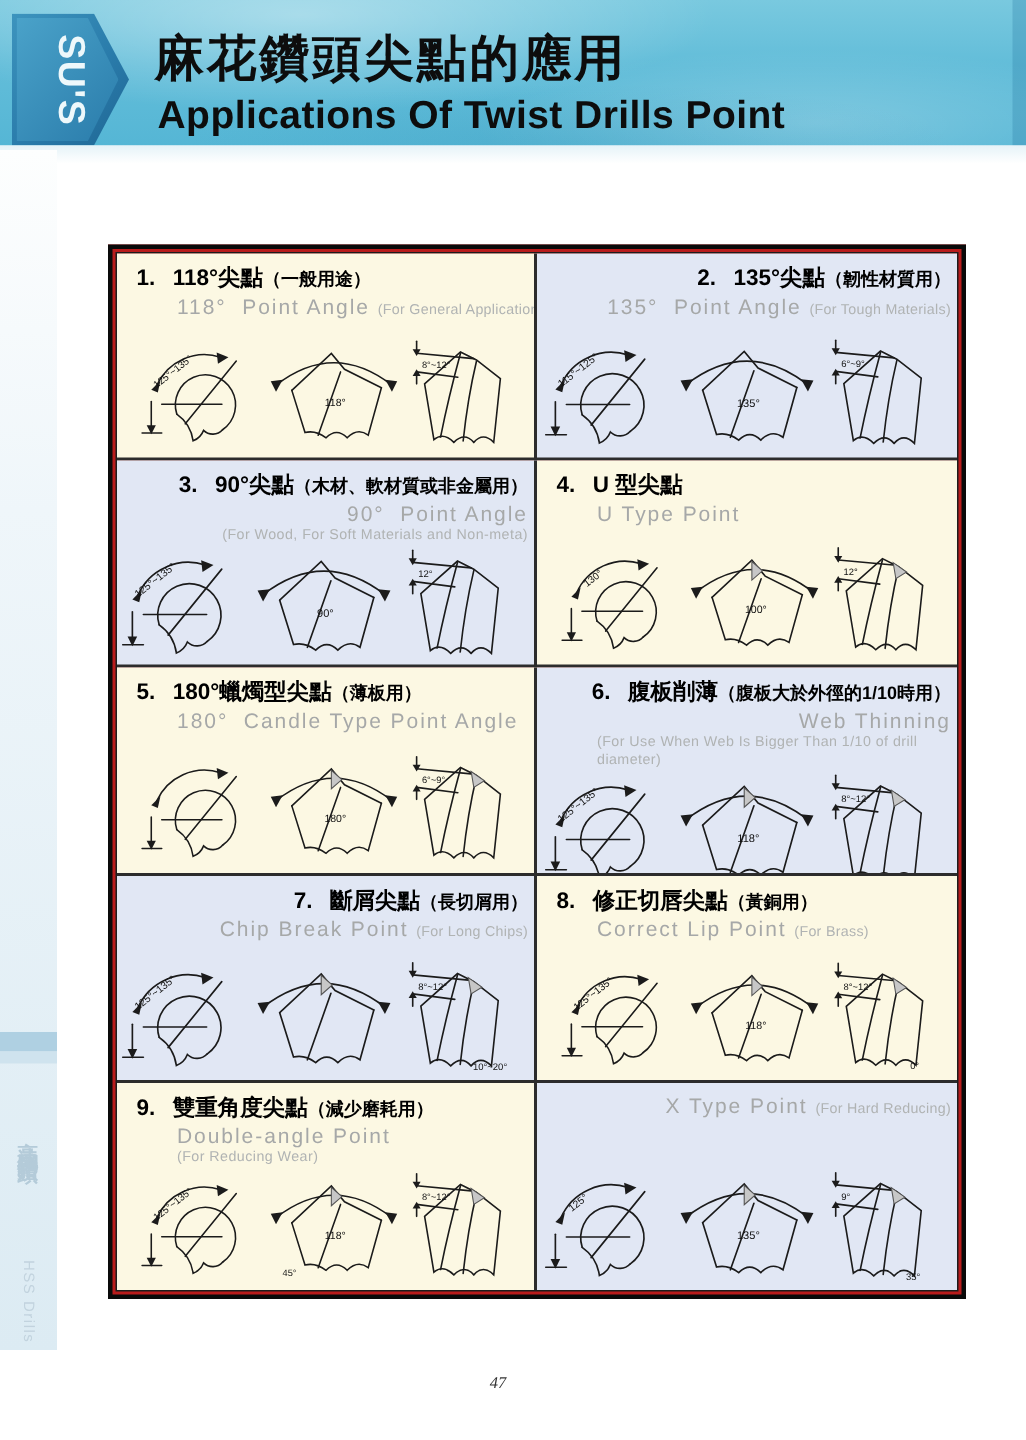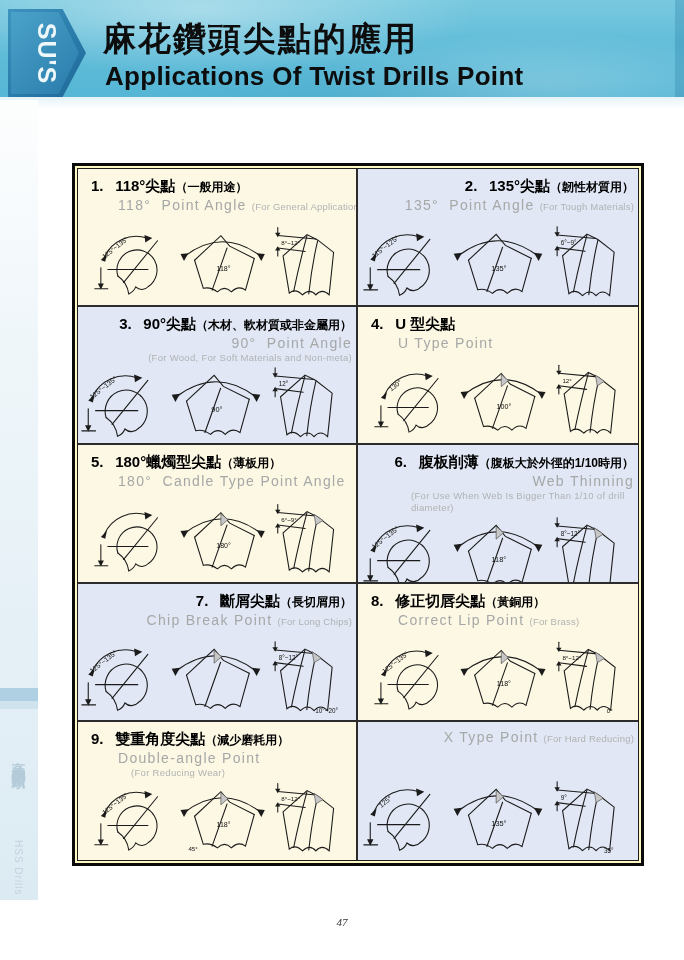--- a/index.html
+++ b/index.html
@@ -39,43 +39,43 @@
               background:linear-gradient(180deg,#fdfefe 0%,#eff6fa 30%,#dcebf3 100%);}
   .band-a{position:absolute;left:0;top:688px;width:38px;height:13px;background:#afd0e2;}
   .band-b{position:absolute;left:0;top:701px;width:38px;height:8px;background:#cfe3ee;}
   .side-zh{position:absolute;left:10px;top:750px;writing-mode:vertical-rl;font-size:14px;
            font-weight:bold;color:#b4cbd9;letter-spacing:4px;}
   .side-en{position:absolute;left:13px;top:840px;writing-mode:vertical-rl;font-size:10px;
            color:#c2d3de;letter-spacing:1px;}
 
   
   .frame{position:absolute;left:72px;top:163px;width:572px;height:703px;box-sizing:border-box;
-         border:3px solid #0a0a0a;background:#fef9c3;padding:2px;}
+         border:3px solid #0a0a0a;background:#b91c1c;padding:2px;}
   .frame-inner{box-sizing:border-box;border:1px solid #1d1d1d;width:100%;height:100%;
                display:grid;grid-template-columns:1fr 1fr;grid-template-rows:repeat(5,1fr);}
   .cell{position:relative;box-sizing:border-box;padding:7px 4px 4px 13px;overflow:hidden;
         display:flex;flex-direction:column;}
   .cell.bdr{border-right:2px solid #2c2c2c;}
   .cell.bdb{border-bottom:2px solid #2c2c2c;}
   .cell.cream{background:#fcf8e3;}
   .cell.blue{background:#e1e7f4;align-items:flex-end;}
 
   .cell-title{font-size:15px;font-weight:bold;color:#000;white-space:nowrap;line-height:19px;}
   .cell-title .num{display:inline-block;min-width:20px;}
   .cell-title .paren{font-size:12px;}
   .cell-en{margin-left:27px;font-size:14px;color:#a6a8a8;letter-spacing:1.3px;
            white-space:pre;line-height:17px;}
   .cell-en .note{font-size:9.5px;letter-spacing:0.2px;color:#b0b3b3;}
-  .cell-en2{margin-left:40px;font-size:9.5px;color:#b0b3b3;letter-spacing:0.3px;line-height:12px;}
+  .cell-en2{margin-left:27px;font-size:9.5px;color:#b0b3b3;letter-spacing:0.3px;line-height:12px;}
   .draw-row{margin-top:auto;display:flex;justify-content:space-between;align-items:flex-end;
             padding:0 6px 0 2px;}
   .draw-row svg text{font-family:"Liberation Sans",sans-serif;}
 
   
-  .pagenum{position:absolute;left:322px;top:916px;width:40px;text-align:center;
+  .pagenum{position:absolute;left:312px;top:916px;width:40px;text-align:center;
            font-size:11px;font-style:italic;color:#333;
            font-family:"Liberation Serif","DejaVu Serif",serif;}
 </style>
 </head>
 <body>
 
 <div class="page">
 
   <div class="banner">
     <div class="swoosh1"></div>

